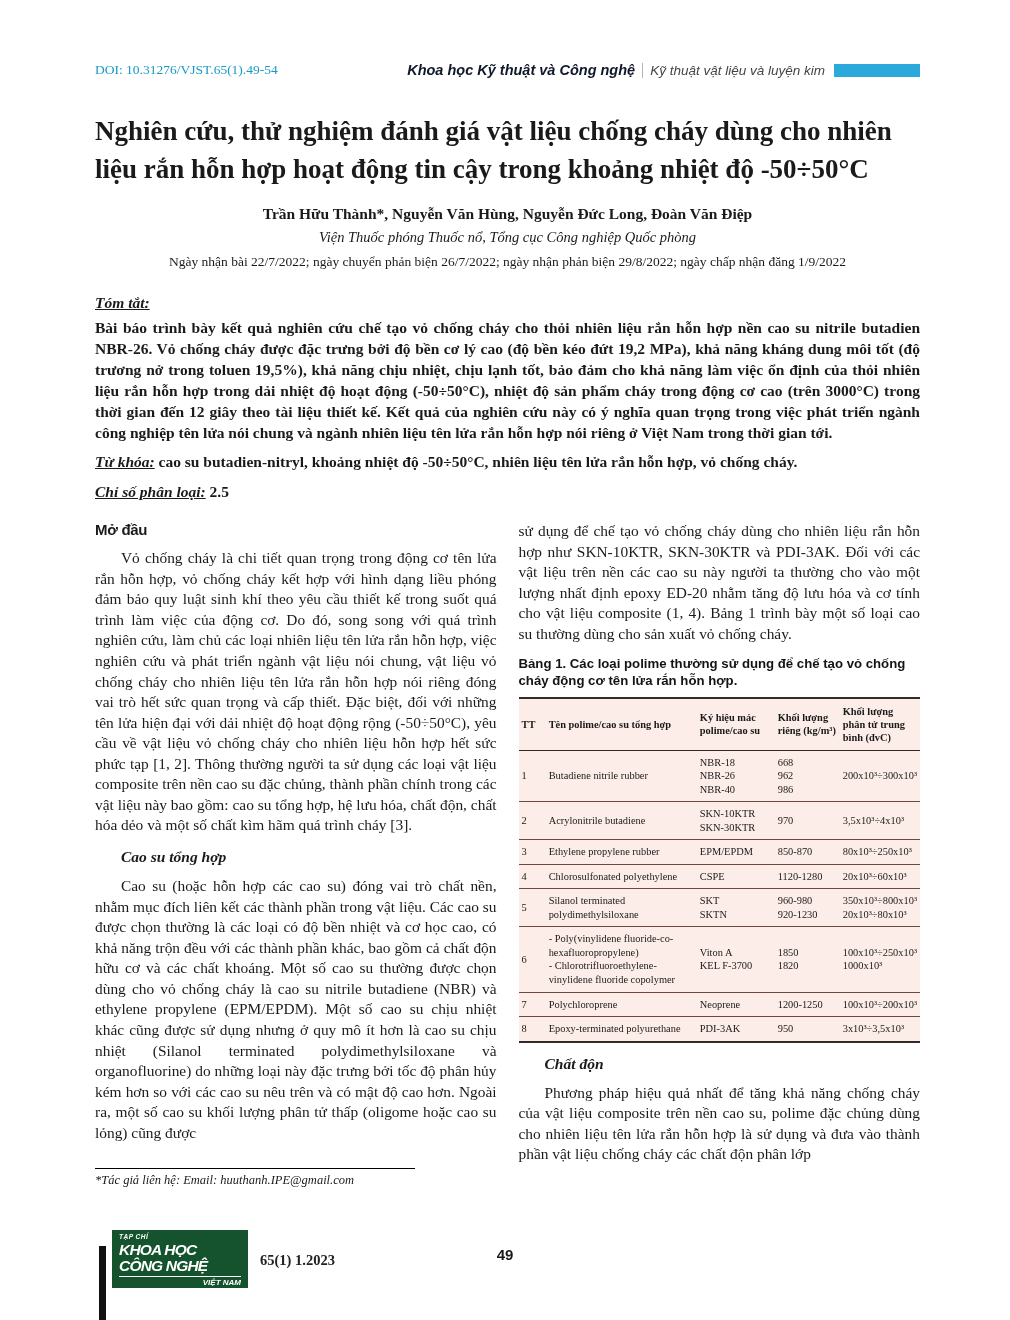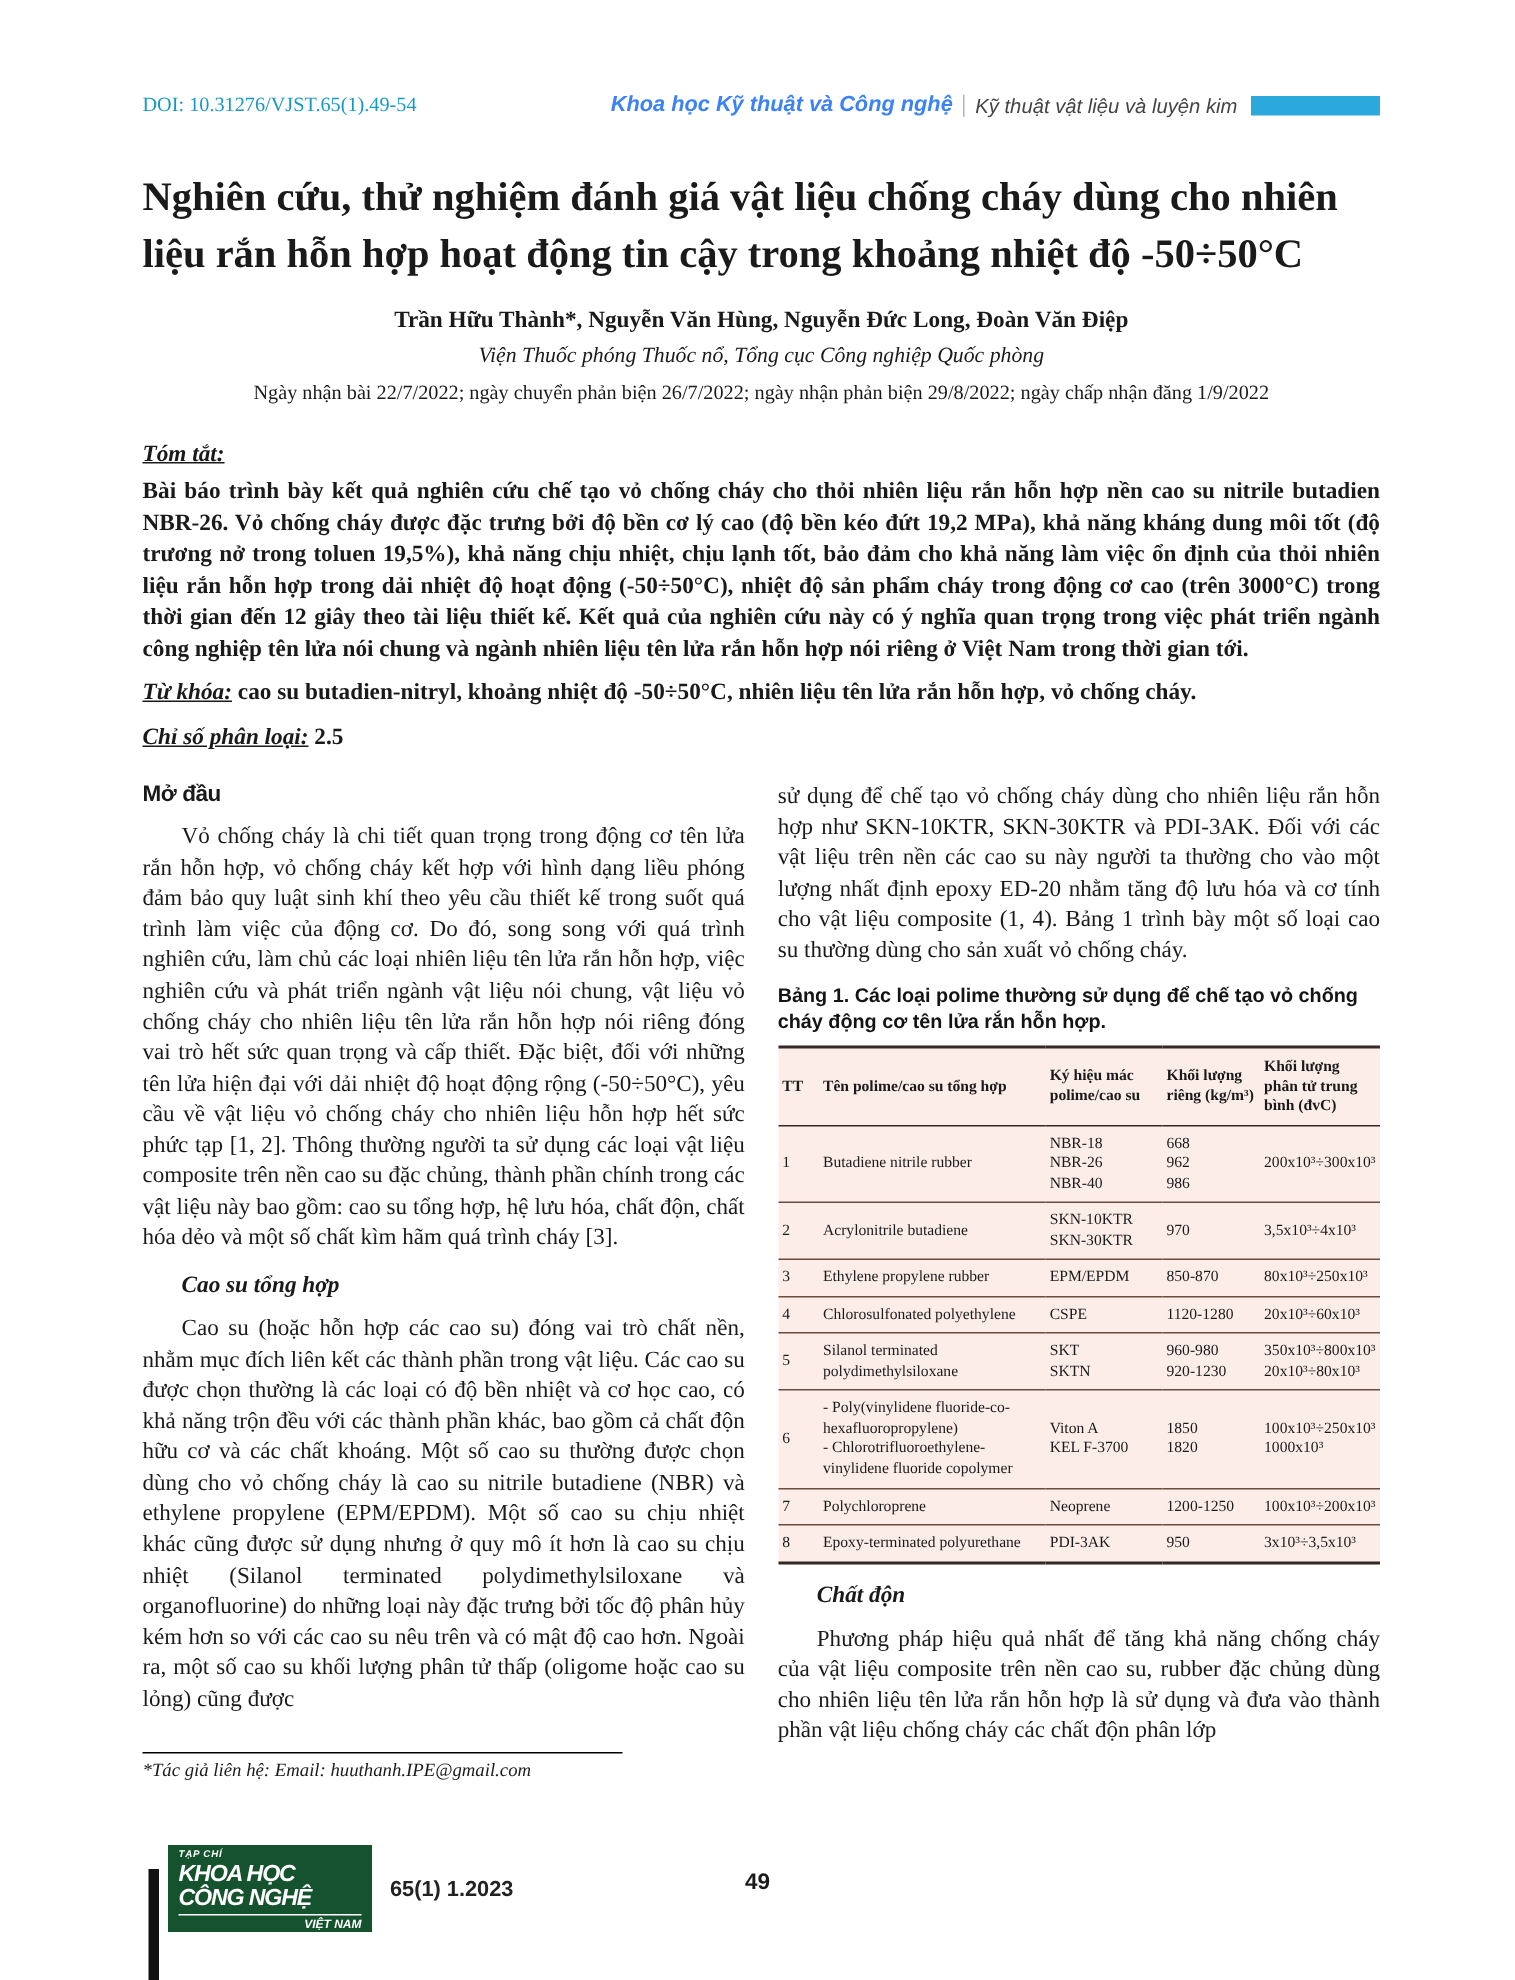--- a/index.html
+++ b/index.html
@@ -7,21 +7,21 @@
     position:relative; width:1010px; height:1320px; margin:0 auto;
     background:#ffffff; overflow:hidden;
     font-family:"Liberation Serif", serif; color:#1a1a1a;
   }
   .content { padding:62px 90px 0 95px; }
 
   
   .hdr { display:flex; align-items:center; white-space:nowrap; }
   .doi { font-size:13.5px; color:#1899c5; }
   .hdr-spacer { flex:1; }
-  .jtitle { font-family:"Liberation Sans", sans-serif; font-weight:bold; font-style:italic; font-size:14.5px; color:#3b82f6; }
+  .jtitle { font-family:"Liberation Sans", sans-serif; font-weight:bold; font-style:italic; font-size:14.5px; color:#0f172a; }
   .jsub { font-family:"Liberation Sans", sans-serif; font-style:italic; font-size:13.5px; color:#444;
           border-left:1px solid #b5b5b5; padding-left:7px; margin-left:7px; }
   .hdr-bar { width:86px; height:13px; background:#2ba9dc; margin-left:9px; }
 
   
   .title { margin-top:34px; font-weight:bold; font-size:27px; line-height:1.42; }
   .authors { margin-top:16px; text-align:center; font-weight:bold; font-size:15.5px; }
   .affil { margin-top:6px; text-align:center; font-style:italic; font-size:14.5px; }
   .dates { margin-top:8px; text-align:center; font-size:13.5px; }
 
@@ -66,21 +66,21 @@
   .footer-rail { position:absolute; left:99px; top:1246px; width:7px; height:74px; background:#111; }
   .logo {
     position:absolute; left:112px; top:1230px; width:136px; height:58px; background:#14532d;
     color:#fff; font-family:"Liberation Sans", sans-serif; font-weight:bold; font-style:italic;
     padding:4px 7px; box-sizing:border-box; line-height:1;
   }
   .logo-top { font-size:6.5px; letter-spacing:0.5px; }
   .logo-main { font-size:15.5px; letter-spacing:-0.8px; margin-top:1px; }
   .logo-rule { border-top:1.5px solid #fff; margin-top:2px; }
   .logo-bottom { font-size:8px; text-align:right; margin-top:2px; }
-  .issue { position:absolute; left:260px; top:1252px; font-family:Liberation Sans, sans-serif;
+  .issue { position:absolute; left:260px; top:1252px; font-family:Liberation Serif, serif;
            font-weight:bold; font-size:14.5px; color:#222; }
   .pageno { position:absolute; left:0; right:0; top:1246px; text-align:center;
             font-family:"Liberation Sans", sans-serif; font-weight:bold; font-size:15px; }
 </style>
 </head>
 <body>
 
 <div class="page">
   <div class="content">
 
@@ -204,21 +204,21 @@
               <tr>
                 <td>8</td>
                 <td>Epoxy-terminated polyurethane</td>
                 <td>PDI-3AK</td>
                 <td>950</td>
                 <td>3x10³÷3,5x10³</td>
               </tr>
             </tbody>
         </table>
         <div class="sub-hd">Chất độn</div>
-        <div class="para">Phương pháp hiệu quả nhất để tăng khả năng chống cháy của vật liệu composite trên nền cao su, rubber đặc chủng dùng cho nhiên liệu tên lửa rắn hỗn hợp là sử dụng và đưa vào thành phần vật liệu chống cháy các chất độn phân lớp</div>
+        <div class="para">Phương pháp hiệu quả nhất để tăng khả năng chống cháy của vật liệu composite trên nền cao su, polime đặc chủng dùng cho nhiên liệu tên lửa rắn hỗn hợp là sử dụng và đưa vào thành phần vật liệu chống cháy các chất độn phân lớp</div>
       </div>
 
     </div>
   </div>
 
   <div class="footer-rail"></div>
   <div class="logo">
     <div class="logo-top">TẠP CHÍ</div>
     <div class="logo-main">KHOA HỌC</div>
     <div class="logo-main">CÔNG NGHỆ</div>

